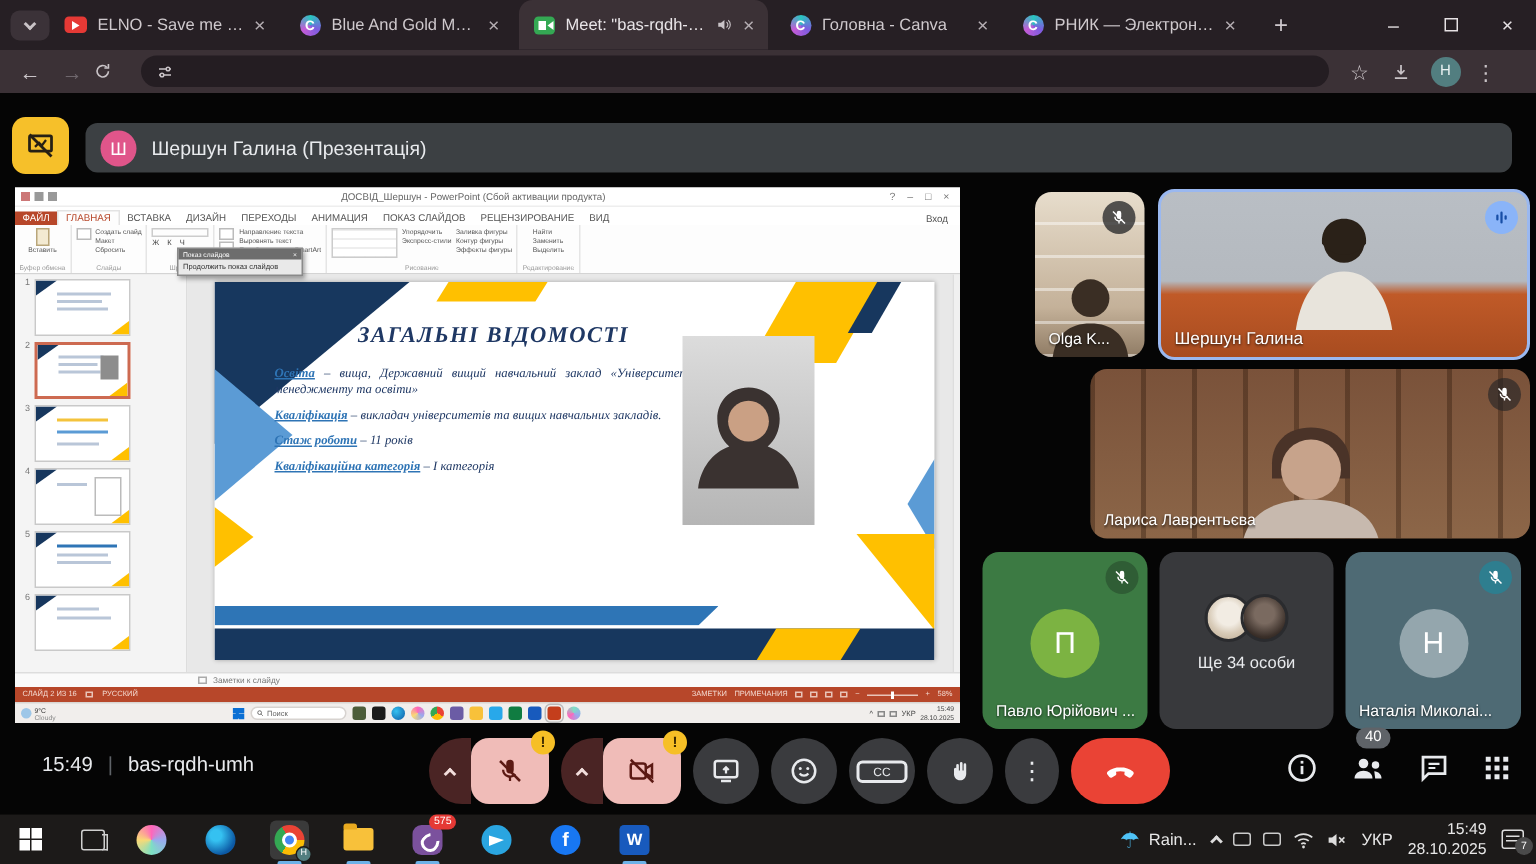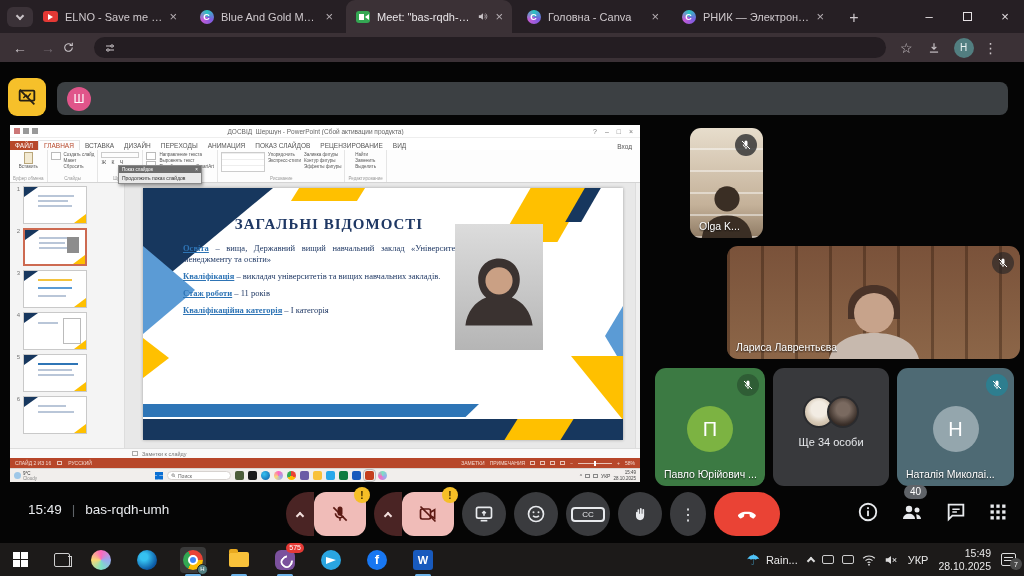--- a/index.html
+++ b/index.html
@@ -78,21 +78,21 @@
 
   .ppt-content { position:absolute; left:0; top:58px; width:100%; height:265px; display:flex; }
   .thumbs { width:115px; background:#f4f4f4; border-right:1px solid #ddd; padding:3px 4px 0 2px; }
   .thumb-row { display:flex; gap:3px; margin-bottom:4px; align-items:flex-start; }
   .thumb-num { font-size:6px; color:#777; width:8px; text-align:right; }
   .thumb { width:64px; height:38px; background:#fff; border:1px solid #c9c9c9; position:relative; overflow:hidden; }
   .thumb.sel { border:2px solid #cd6a51; }
   .thumb::before { content:""; position:absolute; left:0; top:0; width:0; height:0; border-top:10px solid #17375e; border-right:14px solid transparent; }
   .thumb::after { content:""; position:absolute; right:0; bottom:0; width:0; height:0; border-bottom:9px solid #ffc000; border-left:12px solid transparent; }
   .tline { position:absolute; left:14px; height:2px; background:#b9c6d8; }
-  .slide-area { flex:1; background:#e8e8e8; position:relative; }
+  .slide-area { flex:1; background:#e8e8e8; position:relative;font-style:italic; }
   .vsb { position:absolute; right:0; top:0; width:5px; height:100%; background:#f0f0f0; border-left:1px solid #ddd; }
 
   
   .slide { position:absolute; left:18px; top:5px; width:480px; height:252px; background:#fff; box-shadow:0 0 3px rgba(0,0,0,.3); overflow:hidden; font-family:"Liberation Serif", serif; }
   .sh { position:absolute; }
   .tl-navy { left:0; top:0; width:0; height:0; border-top:108px solid #17375e; border-right:130px solid transparent; }
   .tl-sky { left:0; top:58px; width:0; height:0; border-left:52px solid #5b9bd5; border-top:44px solid transparent; border-bottom:44px solid transparent; }
   .top-yellow { left:152px; top:0; width:66px; height:13px; background:#ffc000; transform:skewX(-32deg); }
   .left-yellow { left:0; top:150px; width:0; height:0; border-left:26px solid #ffc000; border-top:20px solid transparent; border-bottom:20px solid transparent; }
   .tr-yellow { left:372px; top:0; width:58px; height:54px; background:#ffc000; transform:skewX(-30deg); }
@@ -300,20 +300,21 @@
     <div class="paused">
       <svg class="ic" width="22" height="22" viewBox="0 0 24 24">
           <rect x="4" y="5" width="16" height="11" rx="1" fill="none" stroke="#262014" stroke-width="2"></rect>
           <path d="M8 13l3-3 2 2 3-4" stroke="#262014" stroke-width="1.6" fill="none"></path>
           <path d="M4 4l16 16" stroke="#262014" stroke-width="2"></path>
         </svg>
     </div>
 
     <div class="banner">
       <span class="banner-av">Ш</span>
+      <span class="banner-name">Шершун Галина (Презентація)</span>
     </div>
 
     <div class="shared">
 
       <div class="ppt-titlebar">
         <span class="qat">
             <i></i>
             <i></i>
             <i></i>
           </span>
@@ -569,20 +570,35 @@
         <svg width="12" height="12" viewBox="0 0 24 24" fill="none">
             <path fill="#fff" d="M12 14a3 3 0 0 0 3-3V6a3 3 0 0 0-6 0v5a3 3 0 0 0 3 3z"></path>
             <path d="M6.5 11a5.5 5.5 0 0 0 9.7 3.5" stroke="#fff" stroke-width="1.8"></path>
             <path d="M12 16.5V20" stroke="#fff" stroke-width="1.8"></path>
             <path d="M4 4l16 16" stroke="#fff" stroke-width="2"></path>
           </svg>
       </span>
       <span class="name">Olga K...</span>
     </div>
 
+    <div class="tile t-shershun">
+      <svg class="sil" style="bottom:18px;" width="110" height="78" viewBox="0 0 110 80">
+          <circle cx="55" cy="20" r="14" fill="#2a2118"></circle>
+          <path d="M55 4c10 0 16 8 15 17-8 10-22 10-30 0-1-9 5-17 15-17z" fill="#2a2118"></path>
+          <path d="M22 80c4-26 16-40 33-40s29 14 33 40z" fill="#e8e4dc"></path>
+        </svg>
+      <span class="mic-badge" style="background:#8ab4f8;">
+        <svg width="12" height="12" viewBox="0 0 24 24">
+            <rect x="5" y="8" width="3" height="8" rx="1.5" fill="#174ea6"></rect>
+            <rect x="10.5" y="4" width="3" height="16" rx="1.5" fill="#174ea6"></rect>
+            <rect x="16" y="9" width="3" height="6" rx="1.5" fill="#174ea6"></rect>
+          </svg>
+      </span>
+      <span class="name" style="font-size:11.5px;">Шершун Галина</span>
+    </div>
 
     <div class="tile t-larysa">
       <svg class="sil" width="150" height="80" viewBox="0 0 150 80">
           <path d="M75 6c16 0 26 10 26 24v10H49V30c0-14 10-24 26-24z" fill="#4a3328"></path>
           <circle cx="75" cy="34" r="20" fill="#c7a38b"></circle>
           <path d="M30 80c5-18 22-26 45-26s40 8 45 26z" fill="#c7b9ae"></path>
         </svg>
       <span class="mic-badge" style="background:rgba(32,33,36,.6);">
         <svg width="12" height="12" viewBox="0 0 24 24" fill="none">
             <path fill="#fff" d="M12 14a3 3 0 0 0 3-3V6a3 3 0 0 0-6 0v5a3 3 0 0 0 3 3z"></path>

